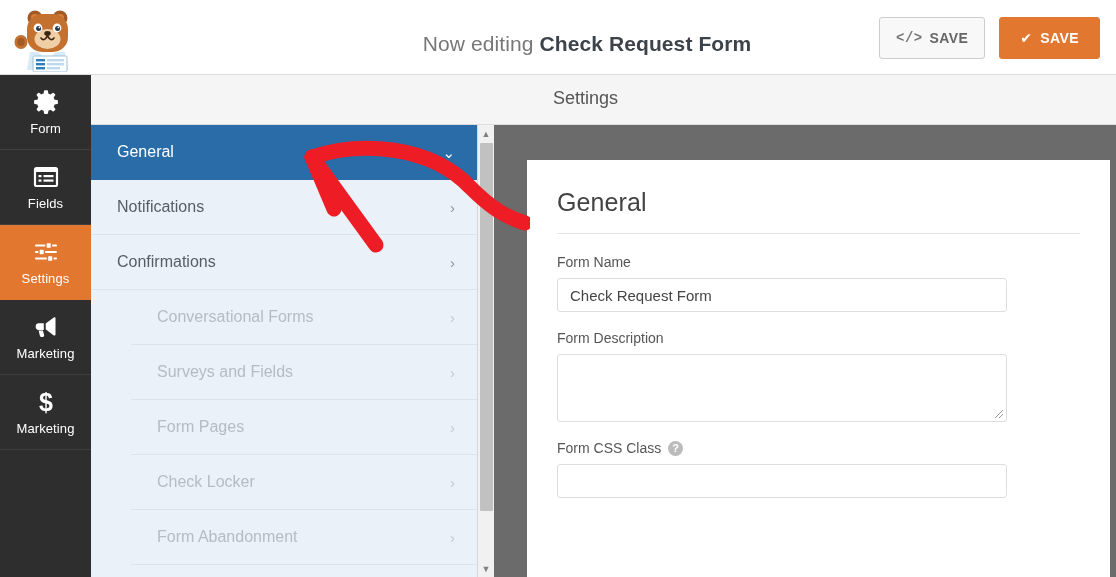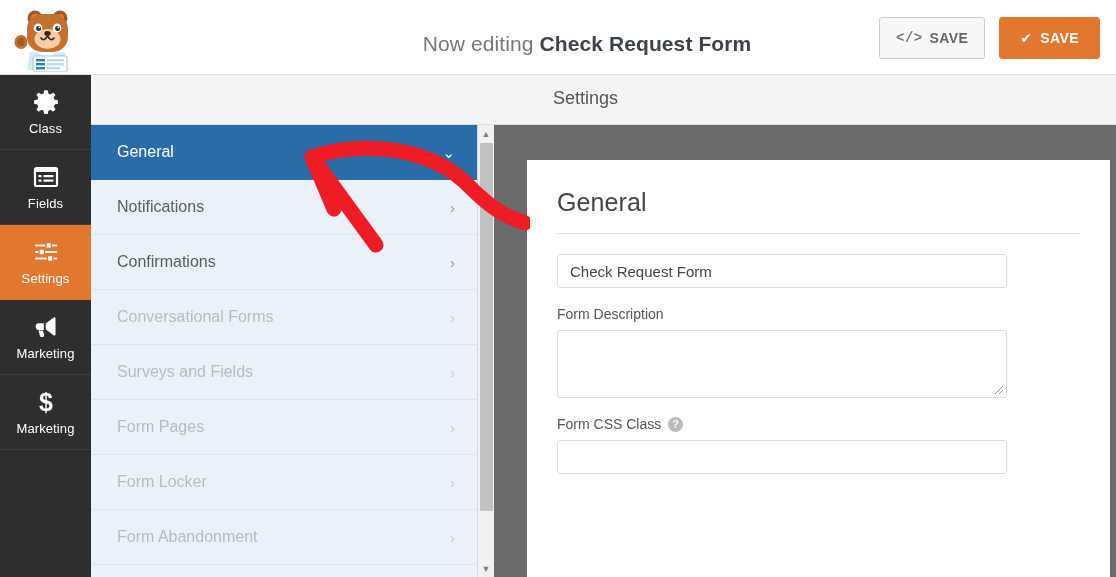--- a/index.html
+++ b/index.html
@@ -164,21 +164,21 @@
     border-bottom: 1px solid #dce5ef;
     font-size: 16px;
     color: #555d66;
     cursor: pointer;
   }
   .nav-item.active {
     background: #2a6ca8;
     color: #ffffff;
     border-bottom-color: #2a6ca8;
   }
-  .nav-item.disabled { color: #b5bcc4; cursor: default; }
+  .nav-item.disabled { color: #b5bcc4; cursor: default; margin-left: 40px; }
   .nav-chevron {
     font-size: 15px;
     color: #8d949c;
     line-height: 1;
   }
   .nav-item.active .nav-chevron { color: #ffffff; }
   .nav-item.disabled .nav-chevron { color: #c3c9d0; }
 
   
   .scrollbar {
@@ -364,21 +364,21 @@
 
   <div class="rail">
 
     <div class="rail-item">
       <span class="rail-icon">
         <svg viewBox="0 0 28 28" width="28" height="28" fill="#ffffff">
           <path d="M14 9.2a4.8 4.8 0 100 9.6 4.8 4.8 0 000-9.6zm0 7.2a2.4 2.4 0 110-4.8 2.4 2.4 0 010 4.8z"></path>
           <path d="M25 12.1l-2.5-.4a8.9 8.9 0 00-.9-2.2l1.5-2a.9.9 0 00-.1-1.2l-1.3-1.3a.9.9 0 00-1.2-.1l-2 1.5a8.9 8.9 0 00-2.2-.9L16 3a.9.9 0 00-.9-.8h-2.2a.9.9 0 00-.9.8l-.4 2.5c-.8.2-1.5.5-2.2.9l-2-1.5a.9.9 0 00-1.2.1L4.9 6.3a.9.9 0 00-.1 1.2l1.5 2c-.4.7-.7 1.4-.9 2.2l-2.5.4a.9.9 0 00-.8.9v2.2c0 .5.3.8.8.9l2.5.4c.2.8.5 1.5.9 2.2l-1.5 2a.9.9 0 00.1 1.2l1.3 1.3c.3.3.8.4 1.2.1l2-1.5c.7.4 1.4.7 2.2.9l.4 2.5c.1.5.4.8.9.8h2.2c.5 0 .8-.3.9-.8l.4-2.5c.8-.2 1.5-.5 2.2-.9l2 1.5c.4.3.9.2 1.2-.1l1.3-1.3a.9.9 0 00.1-1.2l-1.5-2c.4-.7.7-1.4.9-2.2l2.5-.4a.9.9 0 00.8-.9v-2.2a.9.9 0 00-.8-.9z"></path>
         </svg>
       </span>
-      <span class="rail-label">Class</span>
+      <span class="rail-label">Form</span>
     </div>
 
     <div class="rail-item">
       <span class="rail-icon">
         <svg viewBox="0 0 28 28" width="28" height="28">
           <rect x="3" y="5" width="22" height="18" rx="1.6" fill="none" stroke="#ffffff" stroke-width="2.2"></rect>
           <rect x="3" y="5" width="22" height="4" fill="#ffffff"></rect>
           <rect x="6.5" y="12" width="3" height="2.2" fill="#ffffff"></rect>
           <rect x="6.5" y="16.5" width="3" height="2.2" fill="#ffffff"></rect>
           <rect x="11.5" y="12" width="10" height="2.2" fill="#ffffff"></rect>
@@ -448,21 +448,21 @@
     </div>
     <div class="nav-item disabled">
       <span>Surveys and Fields</span>
       <span class="nav-chevron">›</span>
     </div>
     <div class="nav-item disabled">
       <span>Form Pages</span>
       <span class="nav-chevron">›</span>
     </div>
     <div class="nav-item disabled">
-      <span>Form Locker</span>
+      <span>Check Locker</span>
       <span class="nav-chevron">›</span>
     </div>
     <div class="nav-item disabled">
       <span>Form Abandonment</span>
       <span class="nav-chevron">›</span>
     </div>
     <div class="nav-item disabled">
       <span></span>
       <span class="nav-chevron"></span>
     </div>
@@ -475,20 +475,23 @@
   </div>
 
   <div class="content-bg"></div>
 
   <div class="content-card">
     <div class="card-inner">
       <h1 class="card-title">General</h1>
       <div class="card-rule"></div>
 
       <div class="field-block">
+        <div class="field-label">
+          <span>Form Name</span>
+        </div>
         <input class="text-input" type="text" value="Check Request Form" style="">
       </div>
 
       <div class="field-block">
         <div class="field-label">
           <span>Form Description</span>
         </div>
         <div class="ta-wrap">
           <textarea class="text-area" style=""></textarea>
           <svg class="ta-grip" viewBox="0 0 10 10">

